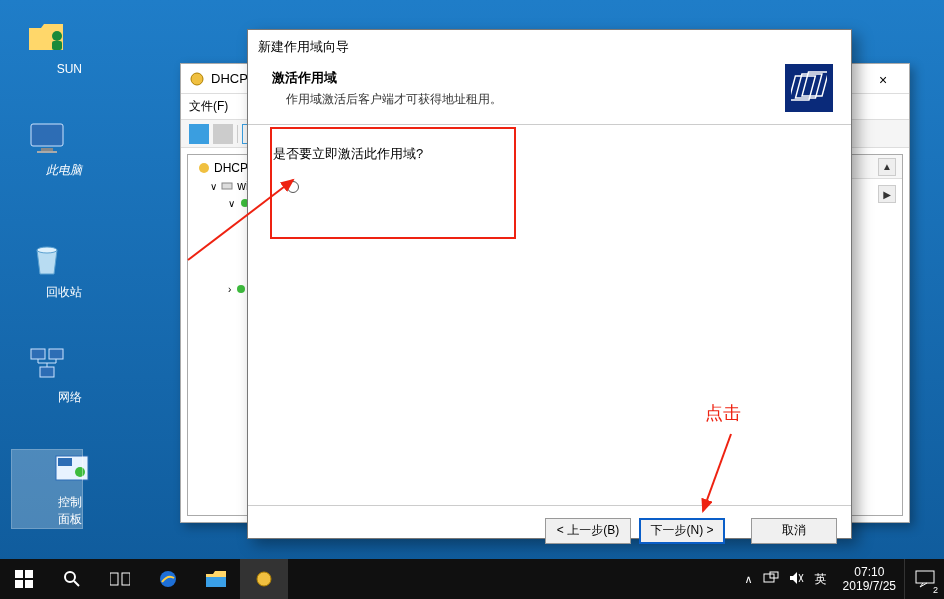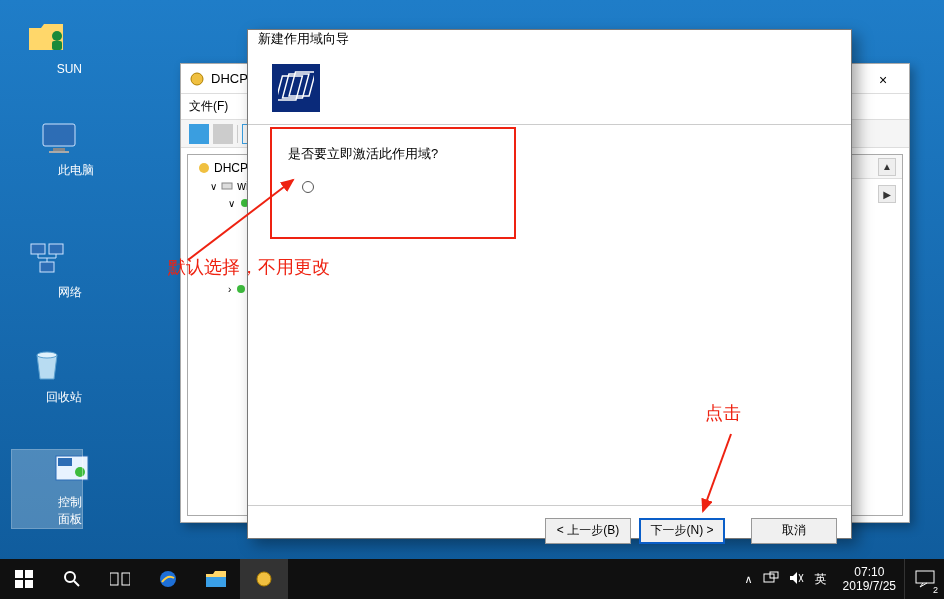--- a/index.html
+++ b/index.html
@@ -4,21 +4,21 @@
 <style>
 * { box-sizing: border-box; margin: 0; padding: 0; font-family: "Microsoft YaHei", "SimSun", sans-serif; }
 body { width: 944px; height: 599px; background: #1a6baf; position: relative; overflow: hidden; }
 
 
 .desktop { position: absolute; inset: 0; background: linear-gradient(180deg, #1f7dc8 0%, #0f5a9a 100%); }
 
 .desktop-icon { position: absolute; width: 70px; text-align: right; color: white; font-size: 12px; cursor: pointer; }
 .desktop-icon .icon-img { width: 40px; height: 40px; margin: 0 auto 4px; display: flex; align-items: center; justify-content: center; }
 .desktop-icon:nth-child(1) { top: 18px; left: 12px; }
-.desktop-icon:nth-child(2) { top: 118px; left: 24px; }
+.desktop-icon:nth-child(2) { top: 118px; left: 12px; font-style: italic; }
 .desktop-icon:nth-child(3) { top: 240px; left: 12px; }
 .desktop-icon:nth-child(4) { top: 345px; left: 12px; }
 .desktop-icon:nth-child(5) { top: 450px; left: 12px; }
 .desktop-icon.selected { background: rgba(255,255,255,0.25); outline: 1px solid rgba(255,255,255,0.4); padding-left: 40px; }
 
 
 .dhcp-window { position: absolute; left: 180px; top: 63px; width: 730px; height: 460px; background: #fff; border: 1px solid #aaa; box-shadow: 4px 4px 10px rgba(0,0,0,0.3); }
 .dhcp-title { height: 30px; display: flex; align-items: center; padding: 0 8px; font-size: 13px; border-bottom: 1px solid #ddd; }
 .dhcp-title .ic { width: 16px; height: 16px; margin-right: 6px; }
 .dhcp-menu { height: 26px; display: flex; align-items: center; padding: 0 8px; font-size: 12px; border-bottom: 1px solid #ddd; gap: 6px; }
@@ -28,26 +28,26 @@
 .dhcp-tree .tn { padding: 2px 0 2px 6px; display: flex; align-items: center; gap: 4px; }
 .dhcp-tree .tn.l1 { padding-left: 18px; }
 .dhcp-tree .tn.l2 { padding-left: 36px; }
 .dhcp-right { flex: 1; border: 1px solid #aaa; margin: 6px 6px 6px 0; background: #fff; position: relative; }
 .dhcp-right-head { height: 24px; border-bottom: 1px solid #ddd; background: #f7f7f7; display:flex; align-items:center; justify-content:flex-end; padding:0 6px; }
 .arrow-btn { width:18px; height:18px; display:flex; align-items:center; justify-content:center; font-size:10px; color:#333; background:#eee; border:1px solid #ccc; }
 .dhcp-close { position:absolute; right:6px; top:6px; width:40px; height:20px; display:flex; align-items:center; justify-content:center; font-size:14px; }
 
 
 .wizard { position: absolute; left: 247px; top: 29px; width: 605px; height: 510px; background: #fff; border: 1px solid #777; box-shadow: 6px 6px 14px rgba(0,0,0,0.35); }
-.wizard-title { height: 26px; padding: 0 10px; display:flex; align-items:flex-start; font-size: 13px; }
+.wizard-title { height: 26px; padding: 0 10px; display:flex; align-items:flex-end; font-size: 13px; }
 .wizard-header { padding: 8px 18px 12px 24px; border-bottom: 1px solid #ccc; display:flex; align-items:center; justify-content:space-between; }
 .wizard-header-text h3 { font-size: 13px; font-weight: bold; margin-bottom: 4px; }
 .wizard-header-text p { font-size: 12px; color: #333; padding-left: 14px; }
 .wizard-header-icon { width: 48px; height: 48px; background: #0a2a7a; display:flex; align-items:center; justify-content:center; }
-.wizard-body { padding: 20px 30px; position: relative; height: 380px; }
+.wizard-body { padding: 20px 15px; position: relative; height: 380px; }
 .question { font-size: 13px; margin-bottom: 18px; margin-left: 10px; }
 .radio-row { font-size: 13px; margin-bottom: 18px; margin-left: 24px; display:flex; align-items:center; gap:8px; }
 .radio-dot { width:12px; height:12px; border:1px solid #555; border-radius:50%; display:inline-flex; align-items:center; justify-content:center; }
 .radio-dot.checked::after { content:''; width:5px; height:5px; background:#000; border-radius:50%; }
 .redbox { position:absolute; border: 2px solid #e21; pointer-events:none; }
 .annotation { position:absolute; color:#e21; font-size:18px; font-family: "KaiTi","SimSun"; }
 .wizard-footer { height: 50px; border-top:1px solid #ccc; display:flex; align-items:center; justify-content:flex-end; padding:0 14px; gap:8px; }
 .wbtn { min-width: 86px; height: 26px; font-size: 12px; background:#f0f0f0; border:1px solid #999; display:inline-flex; align-items:center; justify-content:center; cursor:pointer; }
 .wbtn.primary { border:2px solid #0a5ec8; }
 
@@ -85,37 +85,37 @@
           <rect x="14" y="30" width="12" height="3" fill="#888"></rect>
           <rect x="10" y="33" width="20" height="2" fill="#aaa"></rect>
         </svg>
     </div>
     <div>此电脑</div>
   </div>
 
   <div class="desktop-icon">
     <div class="icon-img">
       <svg width="40" height="40" viewBox="0 0 40 40">
+          <path d="M10 10 L30 10 L27 34 L13 34 Z" fill="#b8dcf2" stroke="#5aa0d0"></path>
+          <ellipse cx="20" cy="10" rx="10" ry="3" fill="#dff1fc" stroke="#5aa0d0"></ellipse>
+        </svg>
+    </div>
+    <div>回收站</div>
+  </div>
+
+  <div class="desktop-icon">
+    <div class="icon-img">
+      <svg width="40" height="40" viewBox="0 0 40 40">
           <rect x="4" y="4" width="14" height="10" fill="#2d6db5" stroke="#cde4ff"></rect>
           <rect x="22" y="4" width="14" height="10" fill="#2d6db5" stroke="#cde4ff"></rect>
           <rect x="13" y="22" width="14" height="10" fill="#2d6db5" stroke="#cde4ff"></rect>
           <path d="M11 14 L11 18 L29 18 L29 14 M20 18 L20 22" stroke="#cde4ff" fill="none"></path>
         </svg>
     </div>
     <div>网络</div>
-  </div>
-
-  <div class="desktop-icon">
-    <div class="icon-img">
-      <svg width="40" height="40" viewBox="0 0 40 40">
-          <path d="M10 10 L30 10 L27 34 L13 34 Z" fill="#b8dcf2" stroke="#5aa0d0"></path>
-          <ellipse cx="20" cy="10" rx="10" ry="3" fill="#dff1fc" stroke="#5aa0d0"></ellipse>
-        </svg>
-    </div>
-    <div>回收站</div>
   </div>
 
   <div class="desktop-icon selected">
     <div class="icon-img">
       <svg width="40" height="40" viewBox="0 0 40 40">
           <rect x="4" y="6" width="32" height="24" fill="#e8f3ff" stroke="#2d6db5"></rect>
           <rect x="6" y="8" width="14" height="8" fill="#2d6db5"></rect>
           <circle cx="28" cy="22" r="5" fill="#3dbb3d"></circle>
         </svg>
     </div>
@@ -176,20 +176,24 @@
         <div style="position:absolute;right:6px;top:30px;" class="arrow-btn">▶</div>
       </div>
     </div>
   </div>
 
   <div class="wizard">
     <div class="wizard-title">
       <span>新建作用域向导</span>
     </div>
     <div class="wizard-header">
+      <div class="wizard-header-text">
+        <h3>激活作用域</h3>
+        <p>作用域激活后客户端才可获得地址租用。</p>
+      </div>
       <div class="wizard-header-icon">
         <svg width="36" height="36" viewBox="0 0 36 36">
           <rect x="6" y="6" width="20" height="24" fill="none" stroke="#fff" stroke-width="1.5" transform="skewX(-15)"></rect>
           <rect x="12" y="4" width="20" height="24" fill="none" stroke="#fff" stroke-width="1.5" transform="skewX(-15)"></rect>
           <rect x="18" y="2" width="20" height="24" fill="none" stroke="#fff" stroke-width="1.5" transform="skewX(-15)"></rect>
         </svg>
       </div>
     </div>
     <div class="wizard-body">
       <div class="question">是否要立即激活此作用域?</div>
@@ -201,21 +205,20 @@
 
       <svg class="tree-arrow-svg" style="left:-65px; top:50px;" width="120" height="90">
         <defs>
             <marker id="ah1" markerWidth="8" markerHeight="8" refX="6" refY="3" orient="auto">
               <path d="M0,0 L7,3 L0,6 Z" fill="#e21"></path>
             </marker>
           </defs>
         <path d="M5 85 L110 5" stroke="#e21" stroke-width="2" fill="none" marker-end="url(#ah1)"></path>
       </svg>
 
-      <div class="annotation" style="left:-80px; top:130px;">默认选择，不用更改</div>
       <div class="annotation" style="right:110px; bottom:80px;">点击</div>
 
       <svg class="tree-arrow-svg" style="right:100px; bottom:-14px;" width="60" height="90">
         <defs>
             <marker id="ah2" markerWidth="8" markerHeight="8" refX="6" refY="3" orient="auto">
               <path d="M0,0 L7,3 L0,6 Z" fill="#e21"></path>
             </marker>
           </defs>
         <path d="M40 5 L12 82" stroke="#e21" stroke-width="2" fill="none" marker-end="url(#ah2)"></path>
       </svg>

